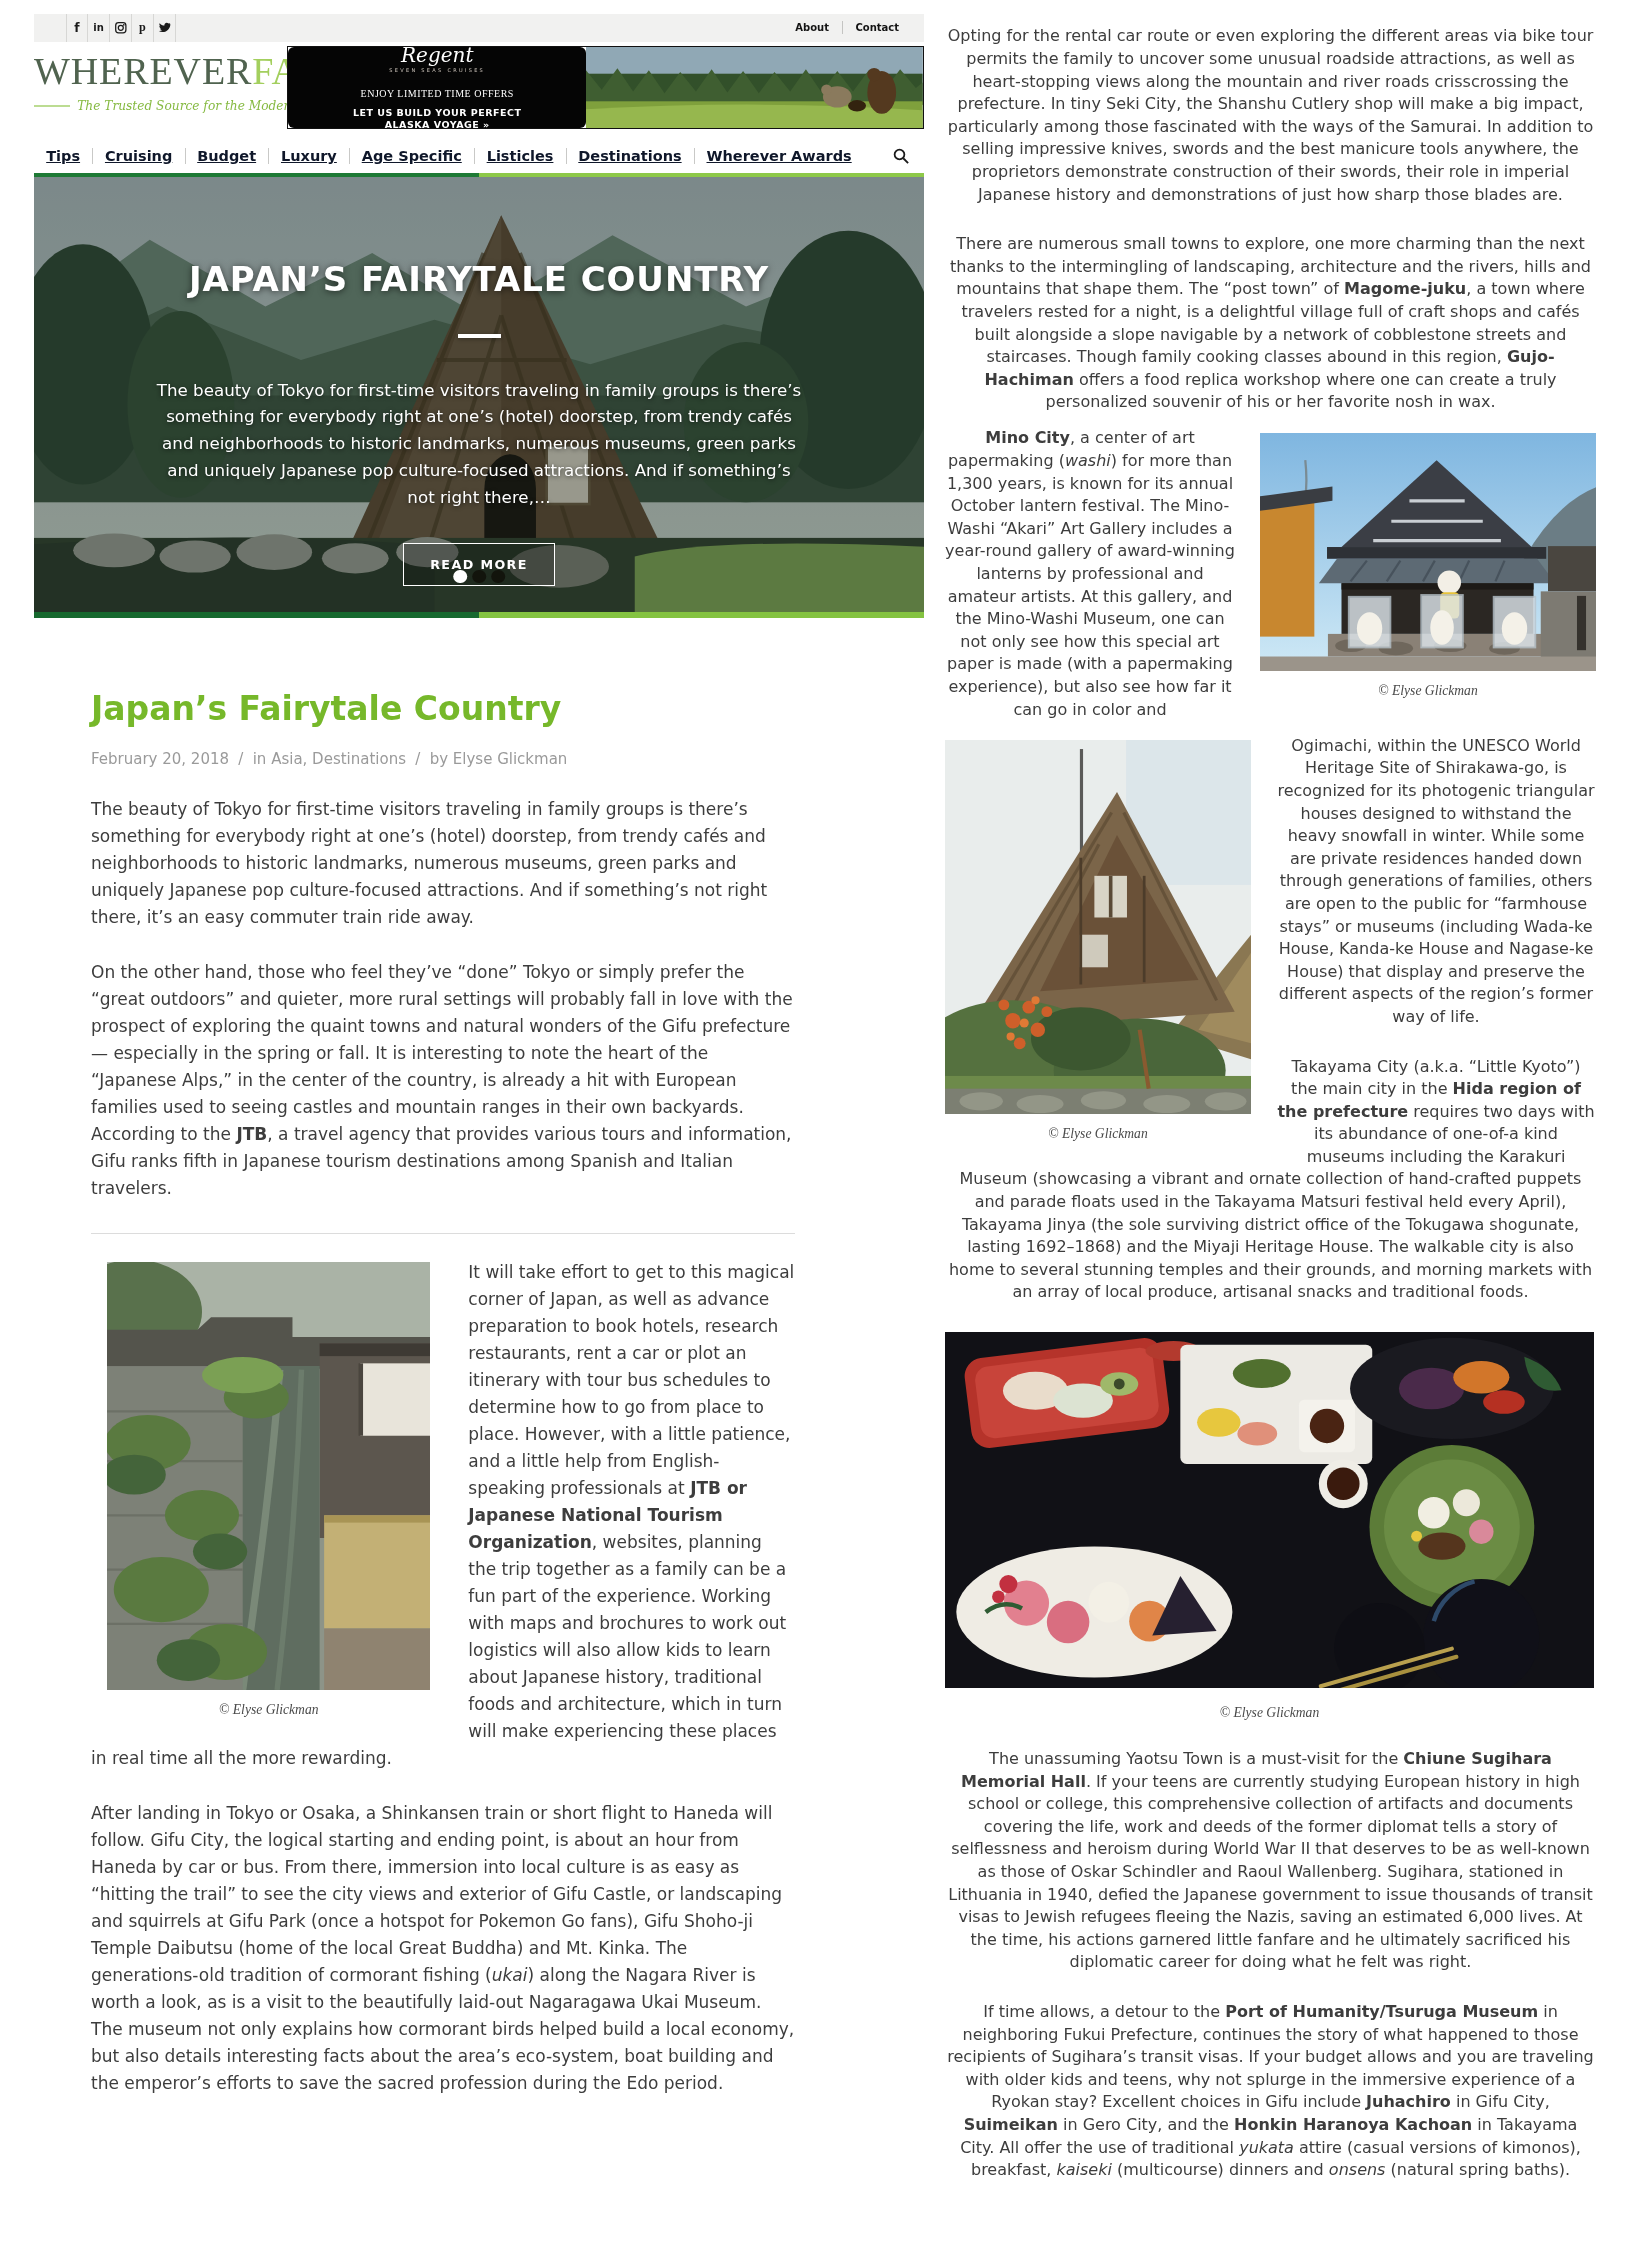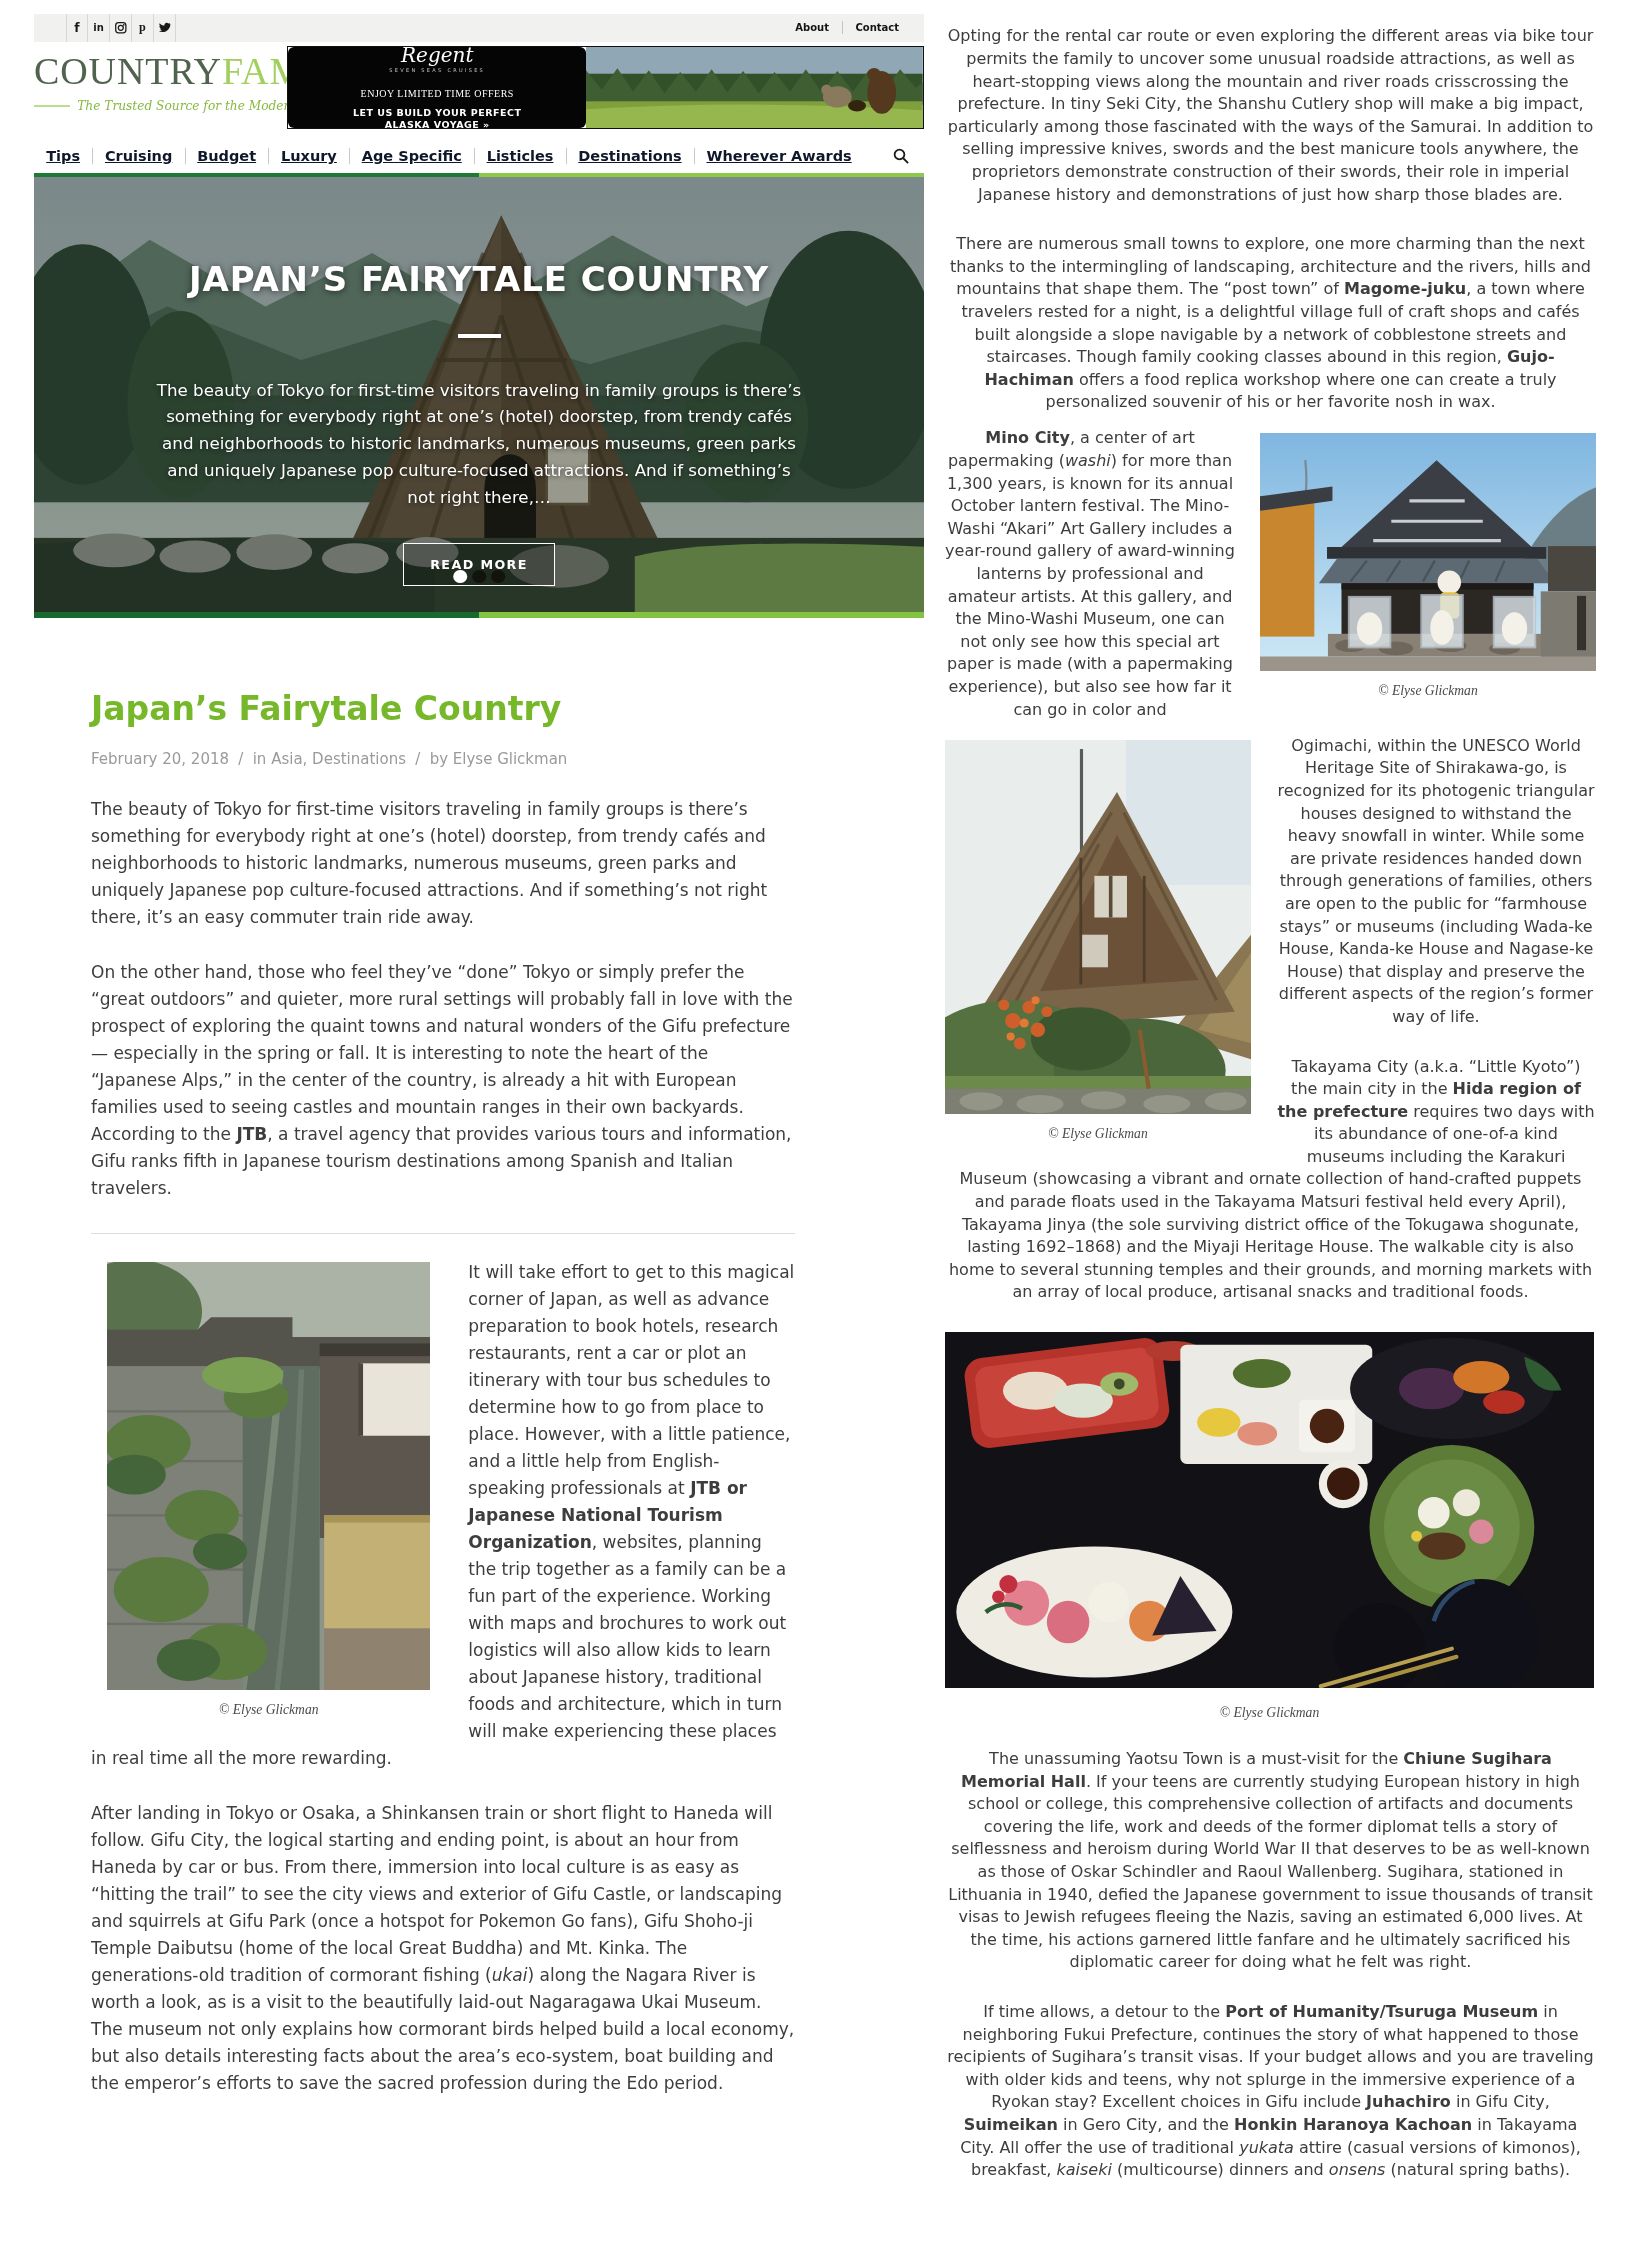--- a/index.html
+++ b/index.html
@@ -123,21 +123,21 @@
     <div class="strip-links">
       <span>About</span>
       <span class="strip-div"></span>
       <span>Contact</span>
     </div>
   </div>
 
   <div class="header-main">
     <div class="logo-block">
       <div class="logo-line">
-        <span class="logo-wherever">COUNTRY</span><span class="logo-family">FAMILY</span>
+        <span class="logo-wherever">WHEREVER</span><span class="logo-family">FAMILY</span>
       </div>
       <div class="tagline">
         <span class="tagline-rule"></span>
         <span class="tagline-text">The Trusted Source for the Modern Family</span>
         <span class="tagline-rule"></span>
       </div>
     </div>
 
     <div class="ad-banner">
       <div class="ad-left">

